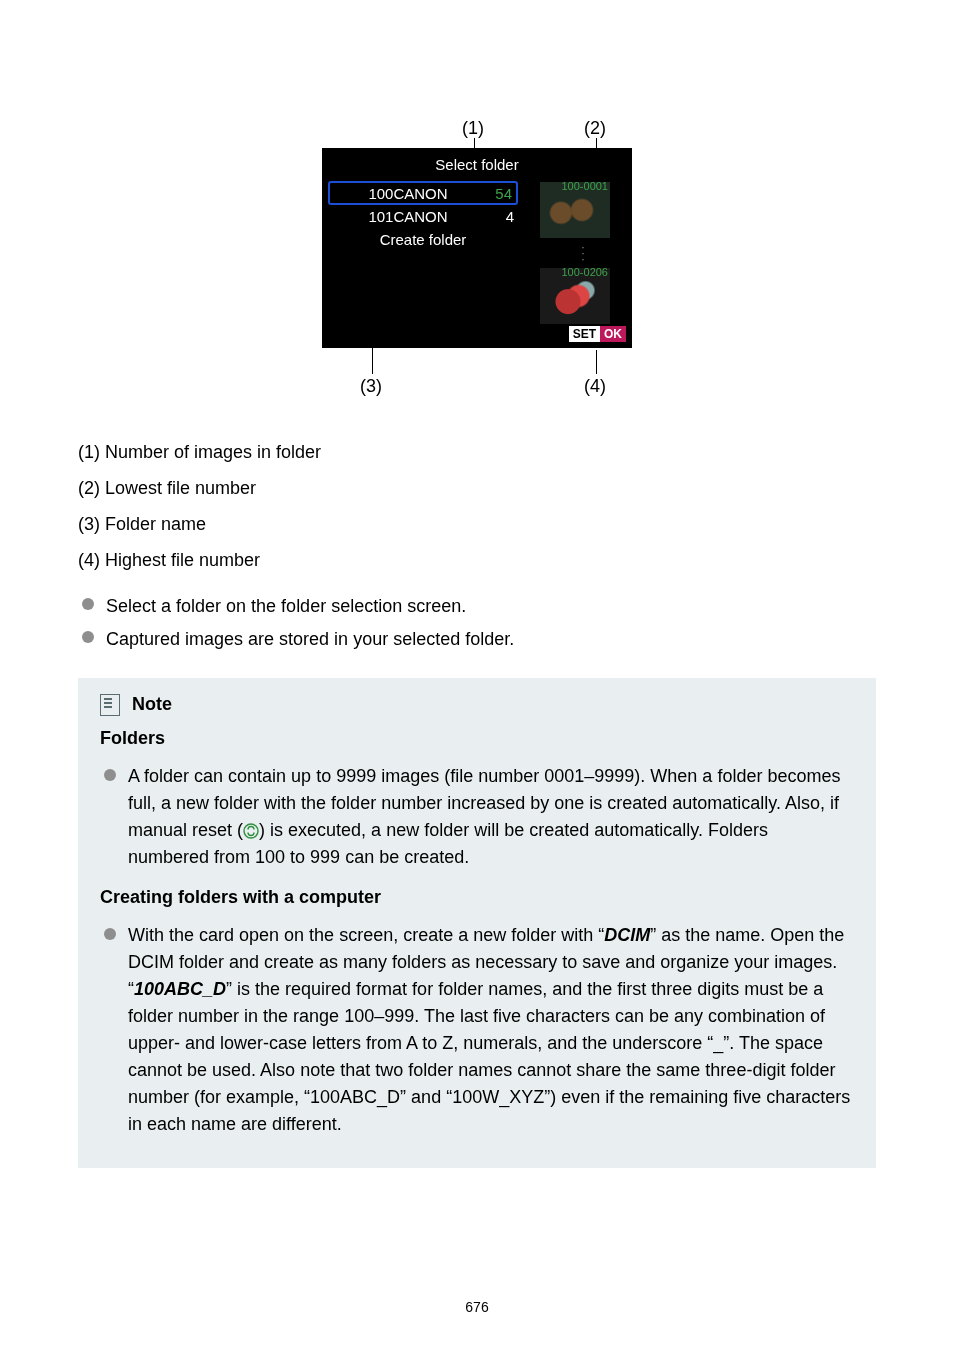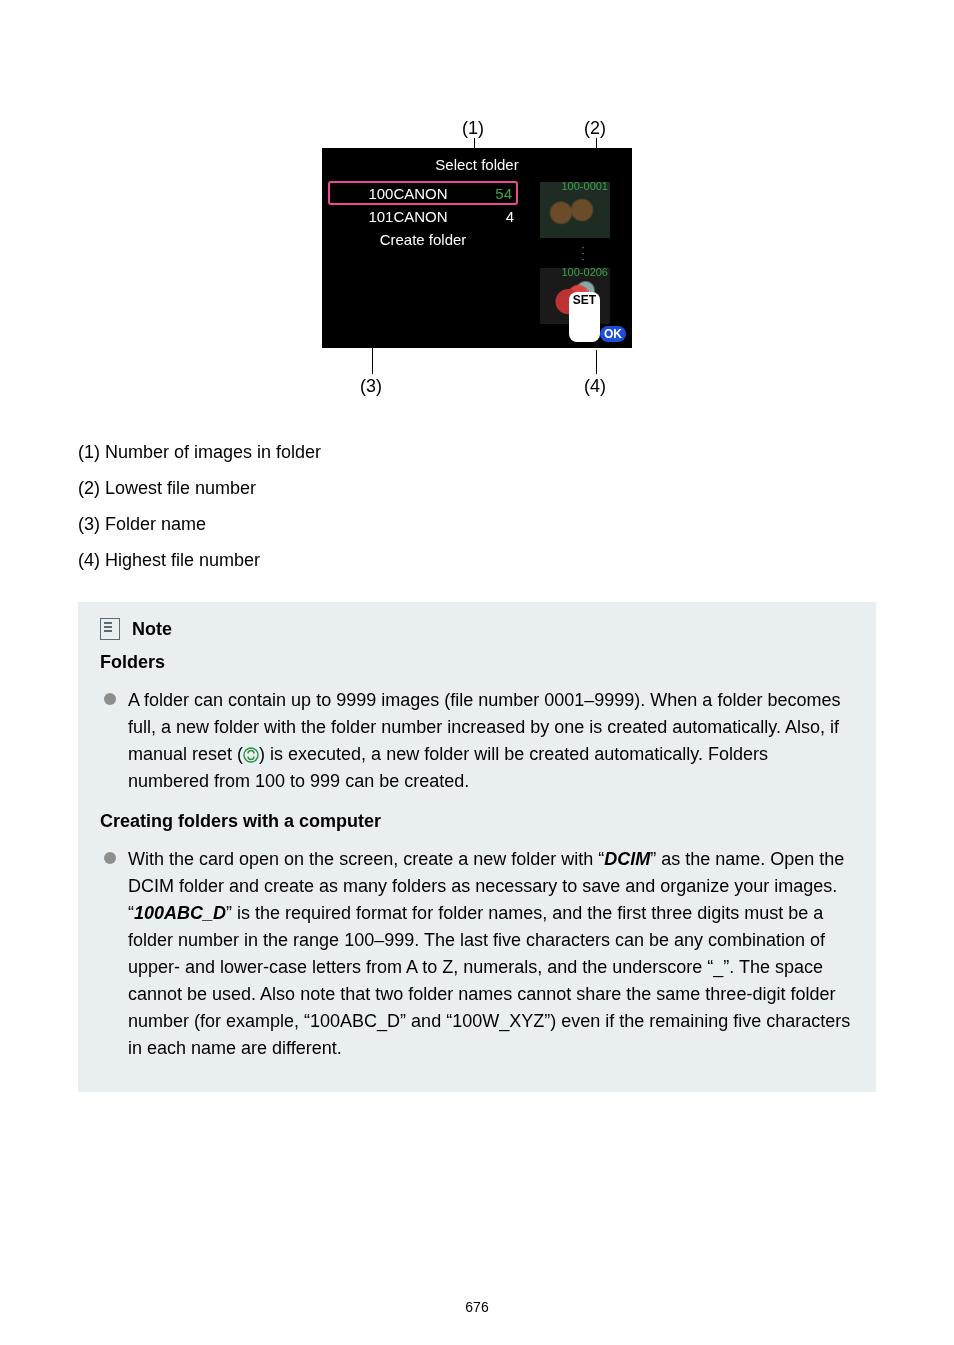--- a/index.html
+++ b/index.html
@@ -53,21 +53,21 @@
     padding:2px 6px 8px 6px;
     color:#fff;
   }
   .folder-row{
     display:flex;
     align-items:center;
     padding:0 4px;
     height:23px;
   }
   .folder-row.selected{
-    border:2px solid #ec4899;
+    border:2px solid #1d4ed8;
     border-radius:3px;
     box-sizing:border-box;
     height:24px;
   }
   .folder-name{flex:1;}
   .folder-count{text-align:right;width:30px;}
   .folder-count.selected{color:#3da24a;}
   .thumb-col{
     position:absolute;
     right:6px; top:34px;
@@ -107,23 +107,22 @@
   .set-ok{
     position:absolute;
     right:6px;bottom:6px;
     display:flex;
     gap:0;
   }
   .set-box,.ok-box{
     background:#fff;color:#000;
     font-size:12px;font-weight:bold;
     padding:1px 4px;
-    border-radius:8px;
-  }
-  .ok-box{background:#1d4ed8;color:#fff;margin-top:34px;}
+  }
+  .ok-box{background:#be185d;color:#fff;}
   
   .ptr-label{
     position:absolute;
     font-size:18px;
     color:#000;
   }
   .ptr-line{
     position:absolute;
     background:#000;
   }
@@ -248,20 +247,24 @@
     </div>
   </div>
 
   <div class="legend">
     <div>(1) Number of images in folder</div>
     <div>(2) Lowest file number</div>
     <div>(3) Folder name</div>
     <div>(4) Highest file number</div>
   </div>
 
+  <ul class="disc">
+    <li>Select a folder on the folder selection screen.</li>
+    <li>Captured images are stored in your selected folder.</li>
+  </ul>
 
   <div class="note-box">
     <div class="note-header">
       <span class="note-icon"></span>
       <span class="note-title">Note</span>
     </div>
 
     <div class="sub-h">Folders</div>
     <ul class="disc">
       <li>

